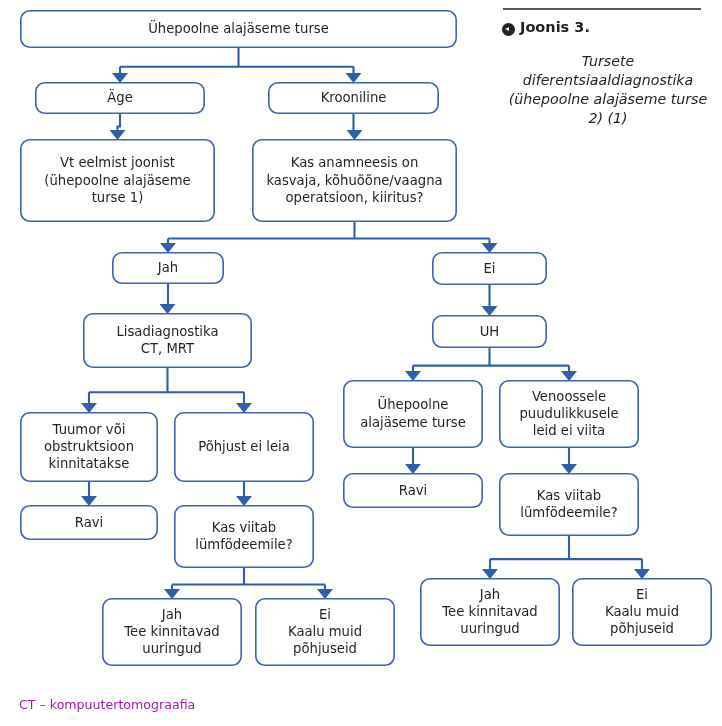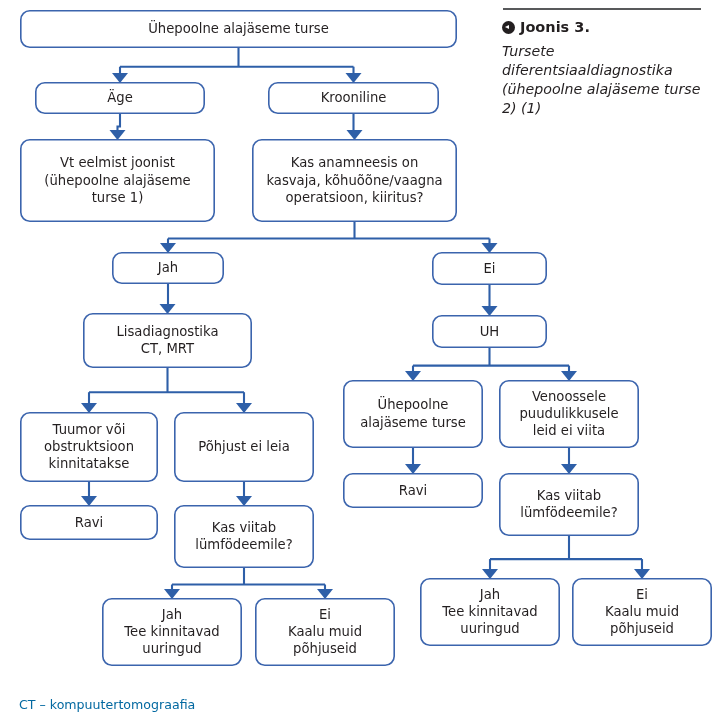--- a/index.html
+++ b/index.html
@@ -56,21 +56,21 @@
     width: 212px;
   }
   #caption-rule {
     width: 198px;
     height: 1.6px;
     background: #58595b;
     margin: 8px 0 9px 1px;
   }
   #caption-title-line {
     display: flex;
-    align-items: flex-start;
+    align-items: center;
     gap: 5px;
     font-size: 14.5px;
     font-weight: bold;
     color: #231f20;
     font-family: "DejaVu Sans", "Liberation Sans", sans-serif;
     line-height: 1.2;
   }
   #caption-marker {
     display: inline-block;
     width: 13px;
@@ -86,34 +86,35 @@
     position: absolute;
     left: 3px;
     top: 4.3px;
     width: 0;
     height: 0;
     border-top: 2.4px solid transparent;
     border-bottom: 2.4px solid transparent;
     border-right: 4.2px solid #ffffff;
   }
   #caption-subtitle {
-    margin-top: 6px;
+    margin-top: 16px;
     font-size: 14.2px;
     font-style: italic;
     line-height: 1.33;
     color: #231f20;
     font-family: "DejaVu Sans", "Liberation Sans", sans-serif;
+    text-align: center;
   }
   
   #footnote {
     position: absolute;
     left: 17px;
     top: 697px;
     font-size: 12.6px;
-    color: #0369a1;
+    color: #a21caf;
     font-family: "DejaVu Sans", "Liberation Sans", sans-serif;
     white-space: nowrap;
   }
 </style>
 </head>
 <body>
 
 <div id="figure-root">
 
   <svg id="flow-svg" viewBox="0 0 722 726" xmlns="http://www.w3.org/2000/svg">

